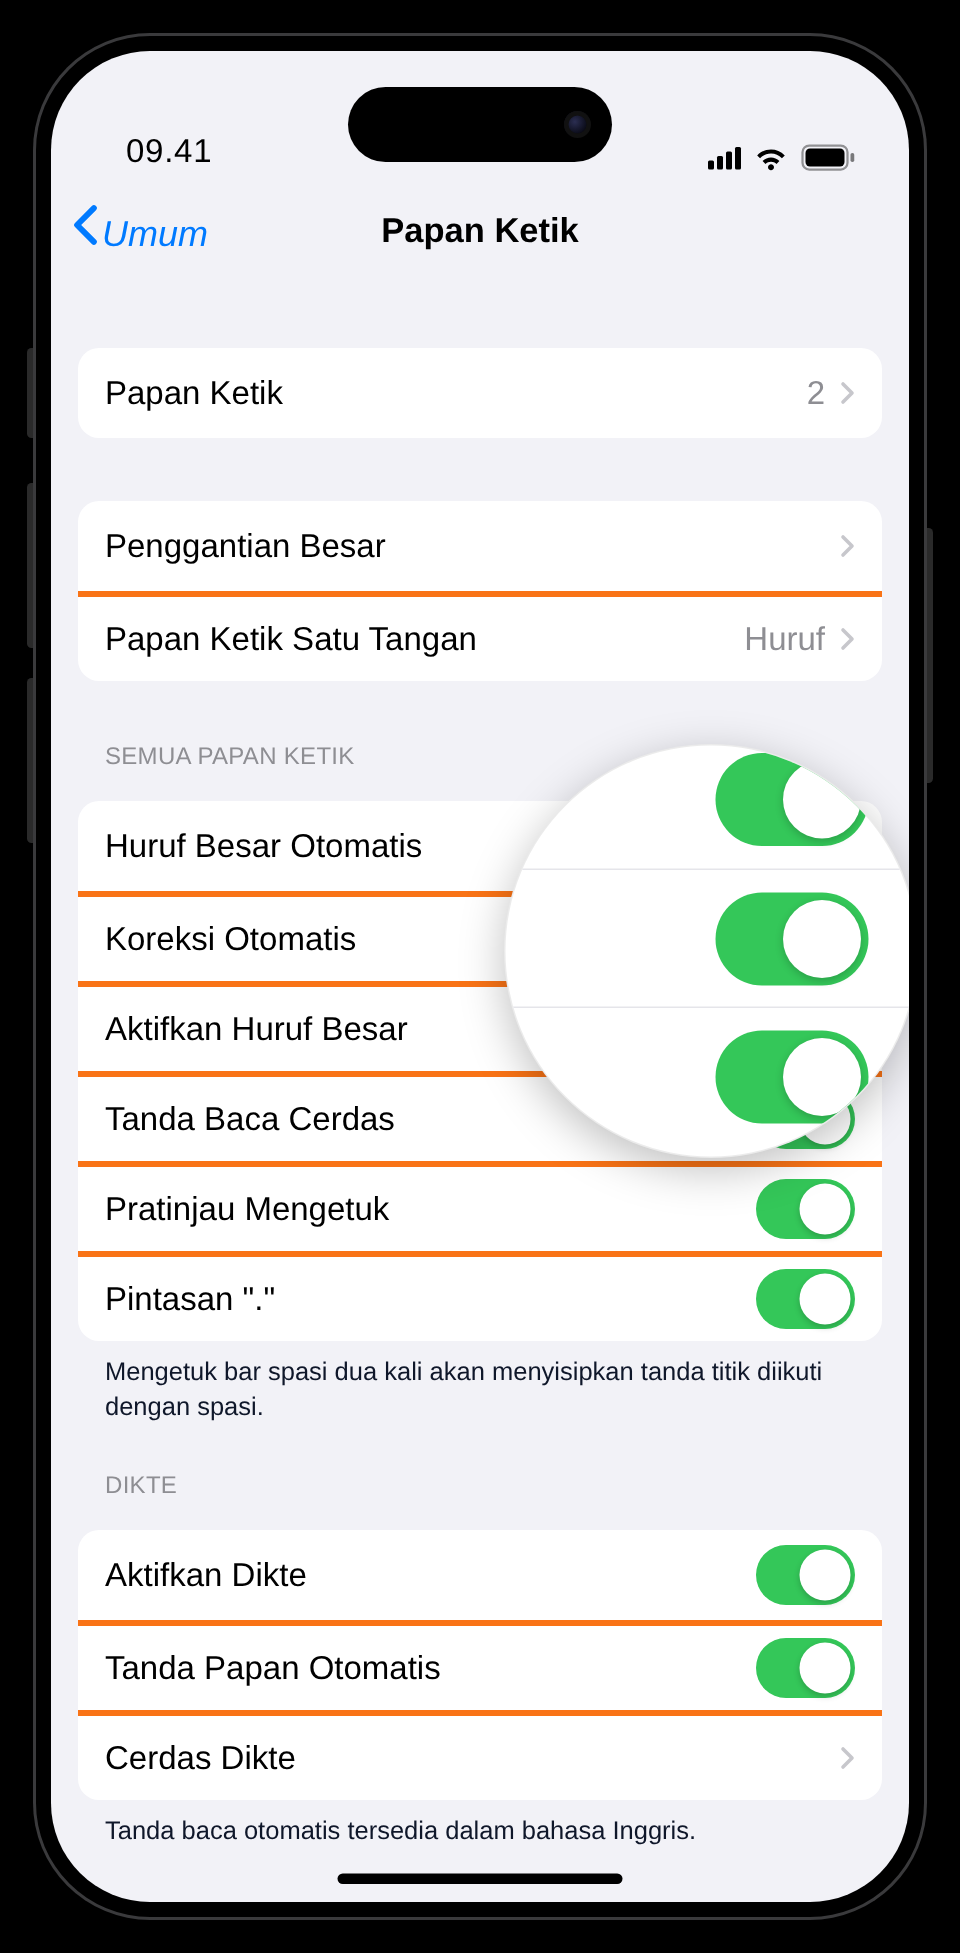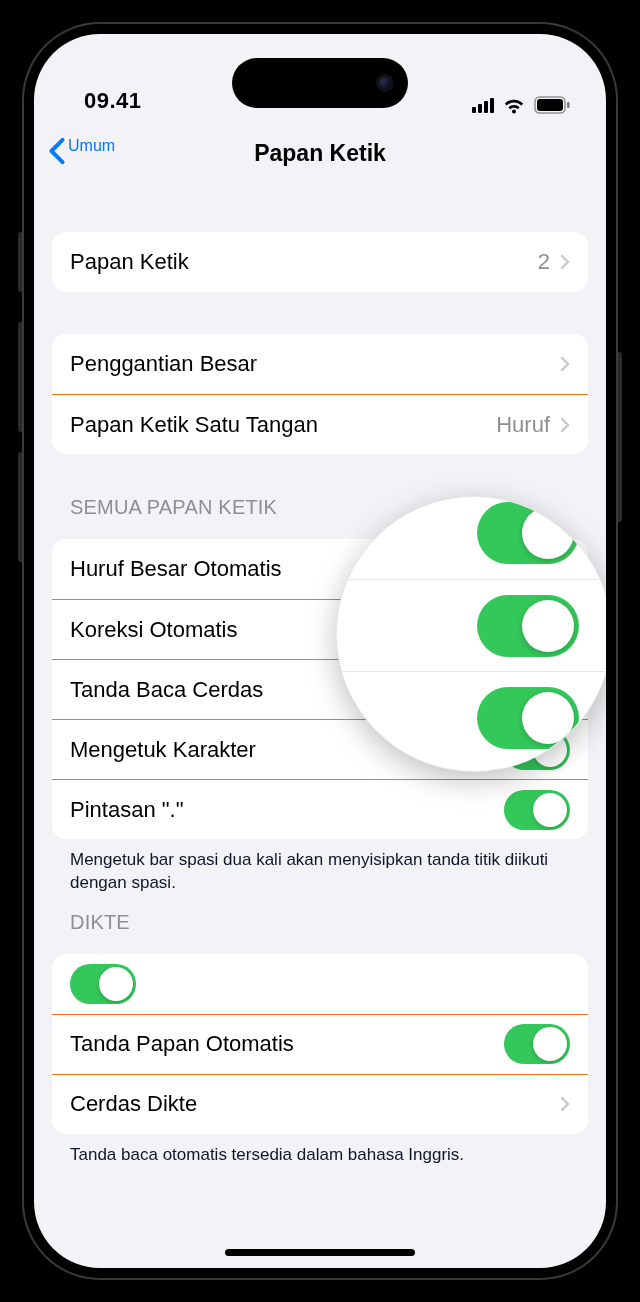--- a/index.html
+++ b/index.html
@@ -61,45 +61,46 @@
       background: radial-gradient(circle at 40% 40%, #2b2e52 0%, #0a0b17 55%, #000 70%);
       box-shadow: 0 0 0 3px #111 inset;
     }
     .status-bar {
       height: 90px;
       display: flex;
       align-items: flex-end;
       justify-content: space-between;
       padding: 0 36px 10px 50px;
       font-size: 22px;
-      font-weight: 700;
+      font-weight: 400;
       color: #000;
     }
     .status-bar .time { letter-spacing: 0.5px; }
     .status-right { display: flex; align-items: center; gap: 8px; }
     .signal { display:flex; gap:2px; align-items:flex-end; height:16px;}
     .signal i { width:4px; background:#000; border-radius:1px;}
     .signal i:nth-child(1){height:6px}.signal i:nth-child(2){height:9px}.signal i:nth-child(3){height:12px}.signal i:nth-child(4){height:15px}
     .wifi-icon svg, .battery-icon svg { display:block; }
 
     .nav-bar {
       height: 58px;
       position: relative;
       display: flex;
       align-items: center;
       justify-content: center;
     }
     .back-btn {
       position: absolute;
       left: 14px;
       display: flex;
-      align-items: flex-start;
+      align-items: flex-end;
       color: #007aff;
-      font-size: 16px;
+      font-size: 24px;
       font-weight: 400;
+      font-style: italic;
     }
     .back-btn svg { margin-right: 2px; }
     .nav-title { font-size: 23px; font-weight: 600; color:#000; }
 
     .content { padding: 0 18px; }
 
     .group {
       background: #fff;
       border-radius: 14px;
       overflow: hidden;
@@ -108,21 +109,21 @@
     .group.first { margin-top: 50px; }
     .group.tight { margin-top: 12px; }
 
     .row {
       min-height: 60px;
       display: flex;
       align-items: center;
       padding: 0 18px;
       font-size: 22px;
       color: #000;
-      border-top: 1px solid #f97316;
+      border-top: 4px solid #f97316;
       position: relative;
     }
     .row:first-child { border-top: none; }
     .row .label { flex: 1; }
     .row .value { color: #8e8e93; margin-right: 10px; font-size: 22px;}
     .row .chevron { color: #c7c7cc; }
     .row .chevron svg { display:block; }
 
     .toggle {
       width: 66px; height: 40px;
@@ -137,21 +138,21 @@
       right: 3px; top: 3px;
       width: 34px; height: 34px;
       background: #fff;
       border-radius: 50%;
       box-shadow: 0 2px 4px rgba(0,0,0,.2);
     }
 
     .section-header {
       margin-top: 42px;
       padding: 0 18px 8px;
-      font-size: 20px;
+      font-size: 16px;
       color: #8e8e93;
       letter-spacing: 0.2px;
     }
     .section-footer {
       padding: 10px 18px 0;
       font-size: 17px;
       line-height: 1.35;
       color: #0f172a;
     }
 
@@ -288,37 +289,42 @@
       <div class="group tight">
         <div class="row">
           <span class="label">Huruf Besar Otomatis</span>
           <div class="toggle"></div>
         </div>
         <div class="row">
           <span class="label">Koreksi Otomatis</span>
           <div class="toggle"></div>
         </div>
         <div class="row">
+          <span class="label">Aktifkan Huruf Besar</span>
+          <div class="toggle"></div>
+        </div>
+        <div class="row">
           <span class="label">Tanda Baca Cerdas</span>
           <div class="toggle"></div>
         </div>
         <div class="row">
-          <span class="label">Mengetuk Karakter</span>
+          <span class="label">Pratinjau Mengetuk</span>
           <div class="toggle"></div>
         </div>
         <div class="row">
           <span class="label">Pintasan "."</span>
           <div class="toggle"></div>
         </div>
       </div>
       <div class="section-footer">Mengetuk bar spasi dua kali akan menyisipkan tanda titik diikuti dengan spasi.</div>
 
-      <div class="section-header" style="margin-top:16px">DIKTE</div>
+      <div class="section-header" style="margin-top:32px">DIKTE</div>
       <div class="group tight">
         <div class="row">
+          <span class="label">Aktifkan Dikte</span>
           <div class="toggle"></div>
         </div>
         <div class="row">
           <span class="label">Tanda Papan Otomatis</span>
           <div class="toggle"></div>
         </div>
         <div class="row">
           <span class="label">Cerdas Dikte</span>
           <span class="chevron">
               <svg width="10" height="16" viewBox="0 0 10 16">

